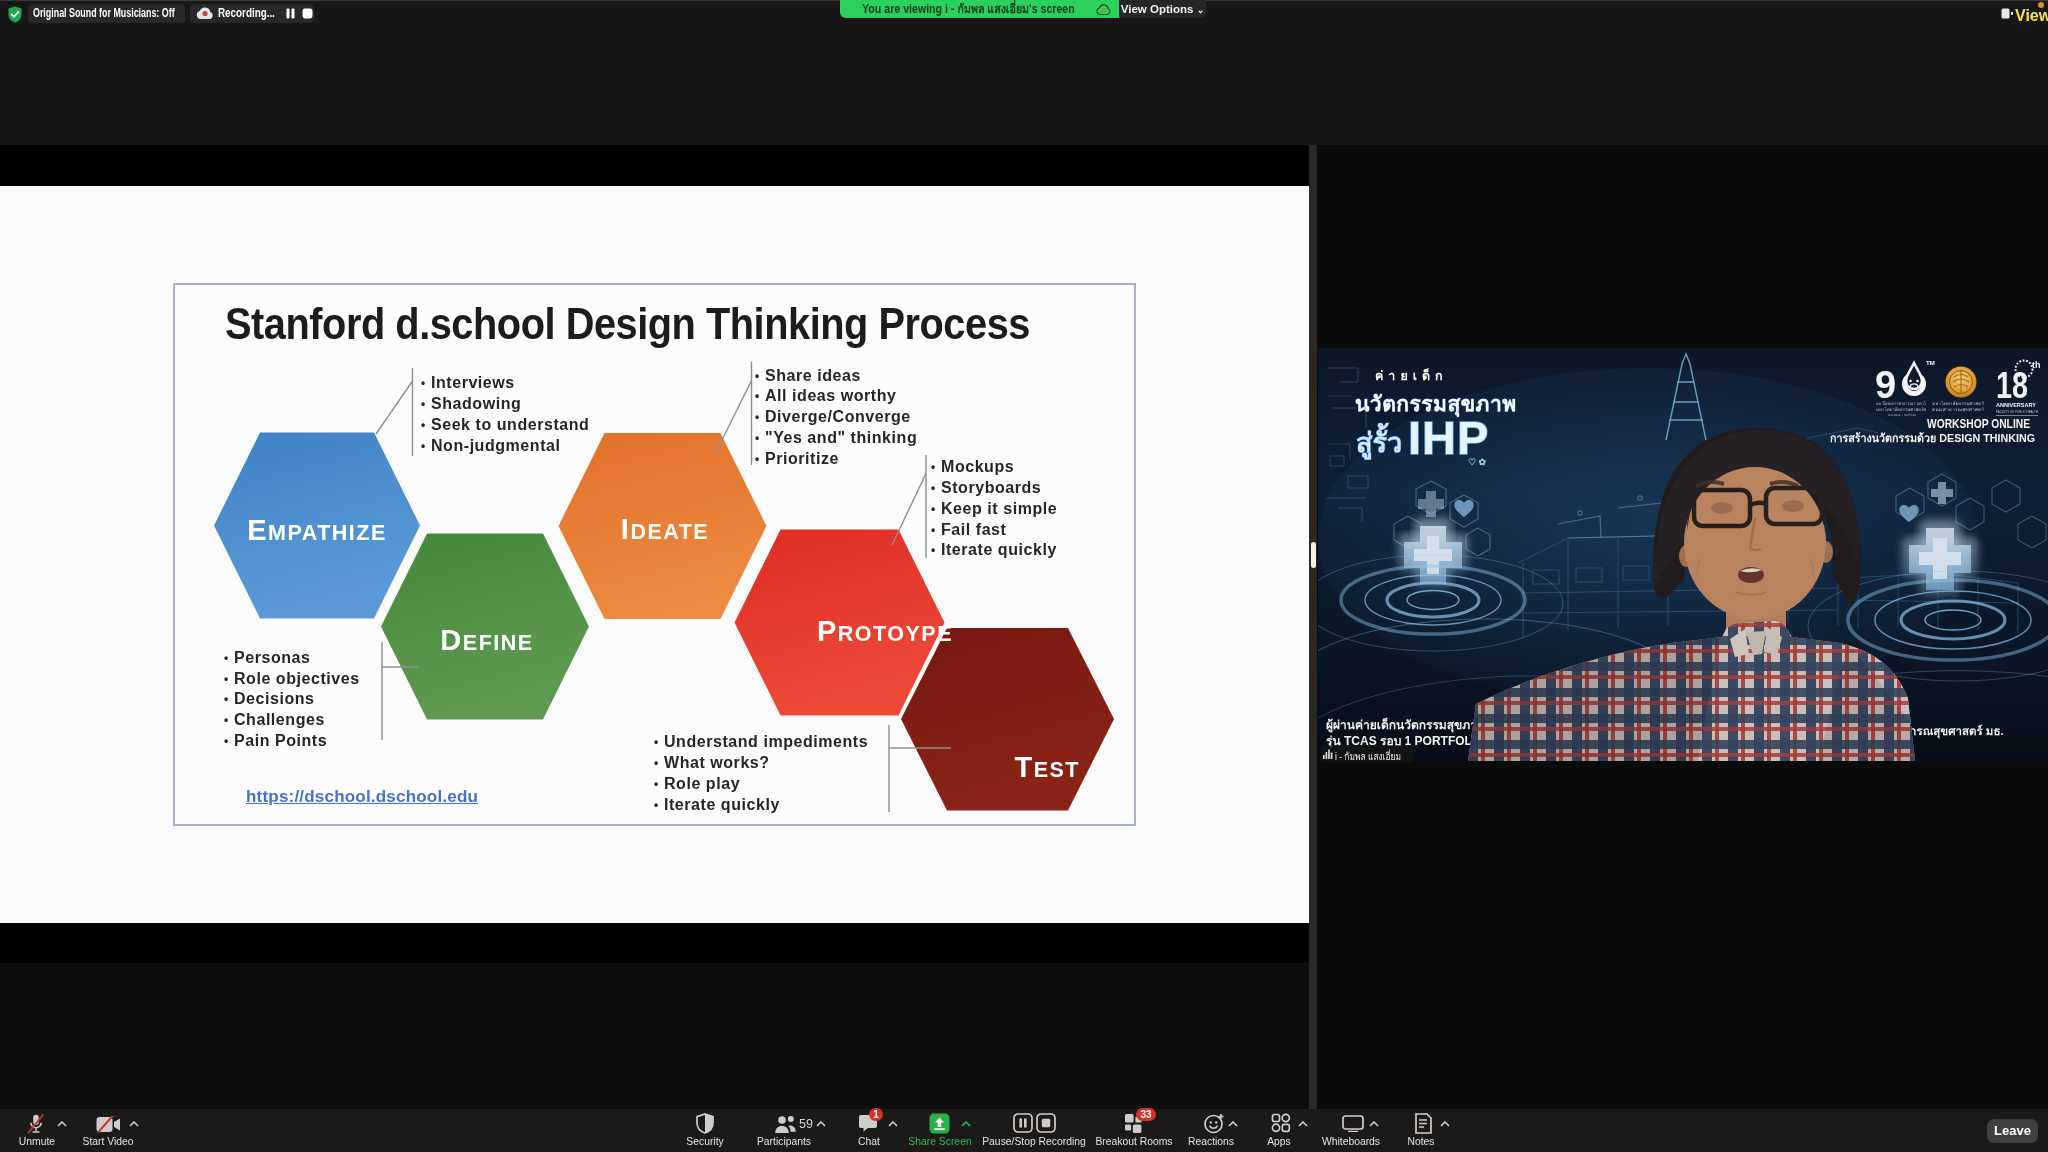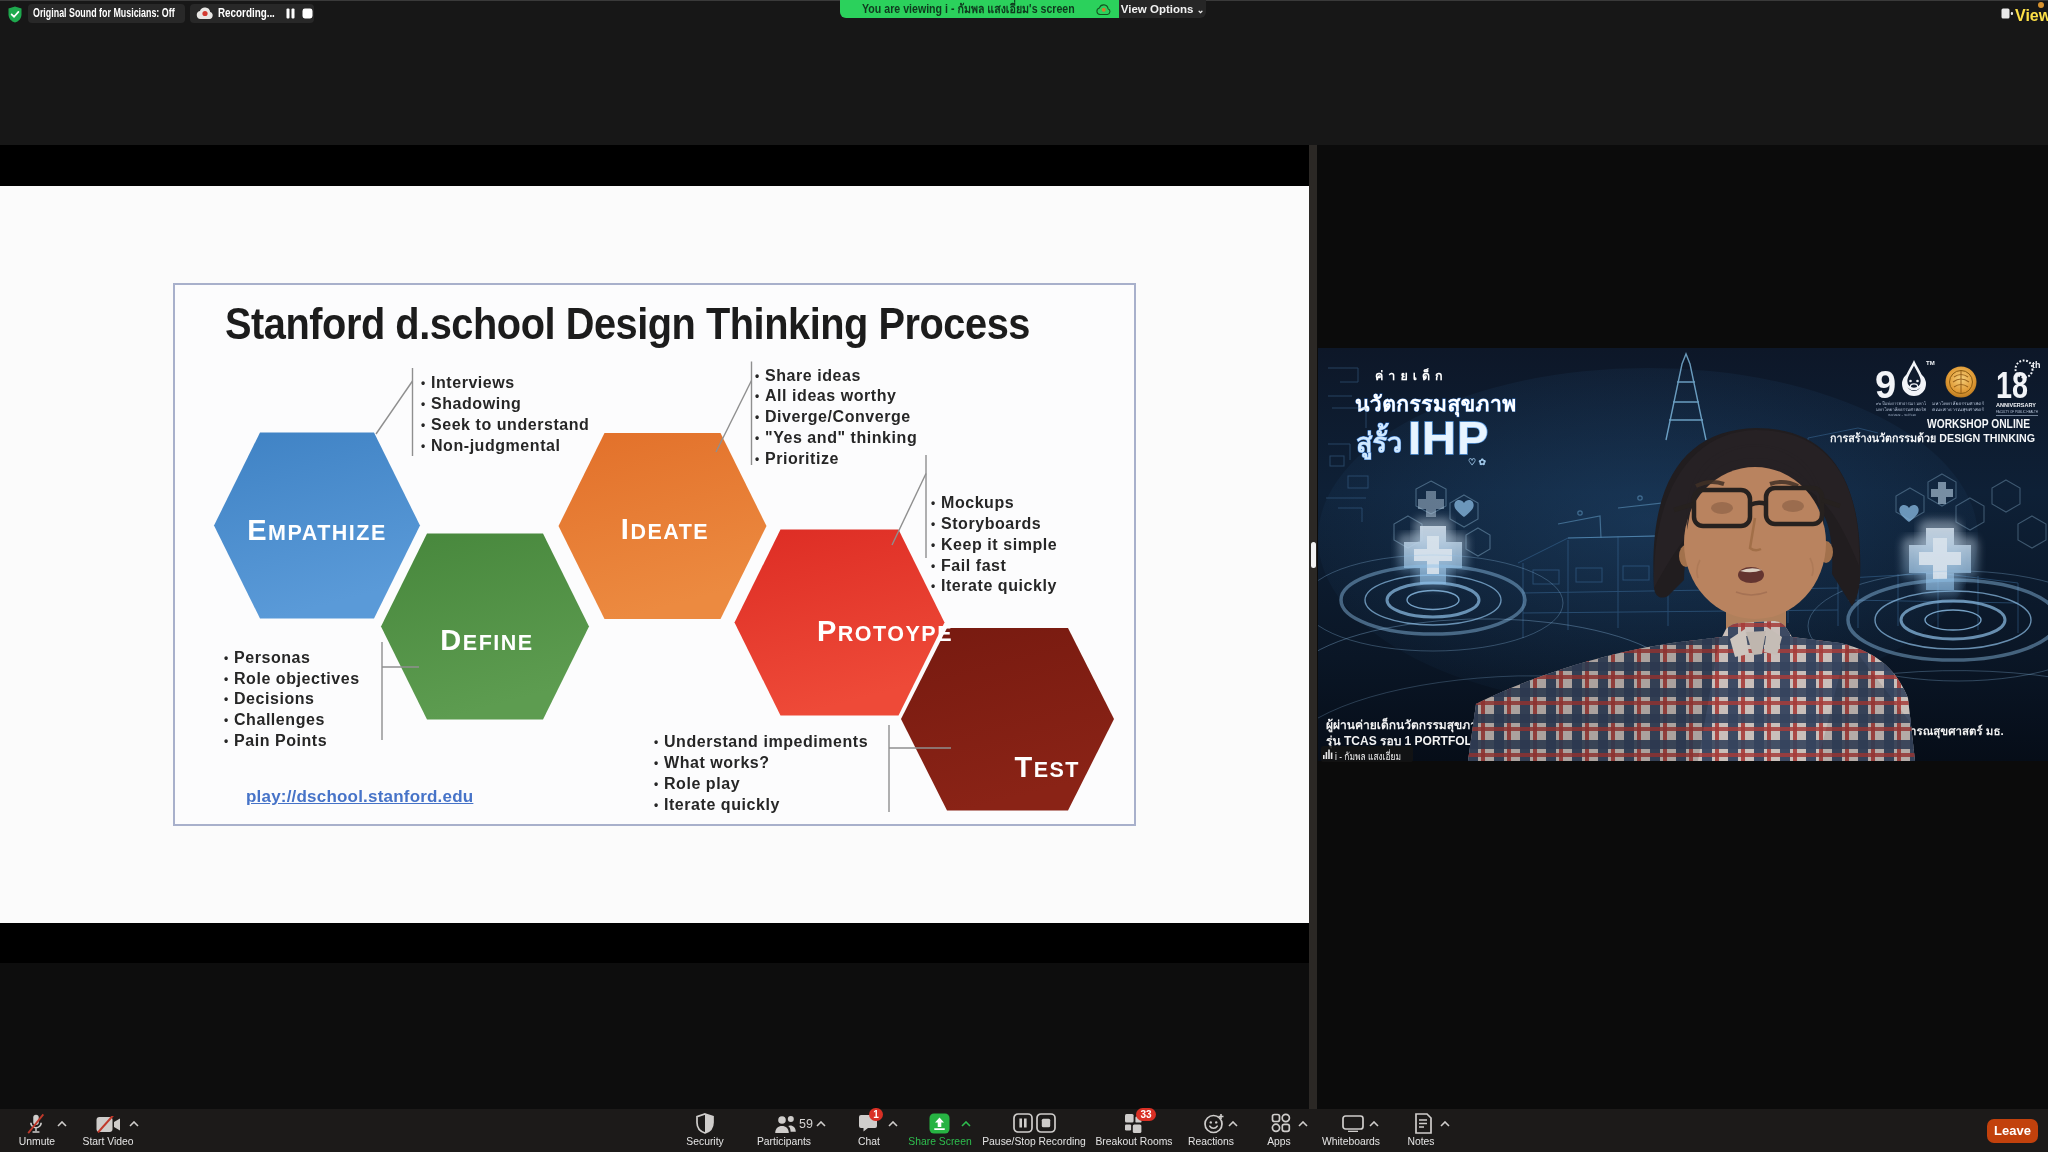--- a/index.html
+++ b/index.html
@@ -122,42 +122,42 @@
 <div><span class="b">•</span>Seek to understand</div>
 <div><span class="b">•</span>Non-judgmental</div>
 </div>
 <div class="abs blist" style="left:755px;top:365.5px;">
 <div><span class="b">•</span>Share ideas</div>
 <div><span class="b">•</span>All ideas worthy</div>
 <div><span class="b">•</span>Diverge/Converge</div>
 <div><span class="b">•</span>"Yes and" thinking</div>
 <div><span class="b">•</span>Prioritize</div>
 </div>
-<div class="abs blist" style="left:931px;top:456.8px;margin-top:36px;">
+<div class="abs blist" style="left:931px;top:456.8px;">
 <div><span class="b">•</span>Mockups</div>
 <div><span class="b">•</span>Storyboards</div>
 <div><span class="b">•</span>Keep it simple</div>
 <div><span class="b">•</span>Fail fast</div>
 <div><span class="b">•</span>Iterate quickly</div>
 </div>
 <div class="abs blist" style="left:224px;top:647.6px;">
 <div><span class="b">•</span>Personas</div>
 <div><span class="b">•</span>Role objectives</div>
 <div><span class="b">•</span>Decisions</div>
 <div><span class="b">•</span>Challenges</div>
 <div><span class="b">•</span>Pain Points</div>
 </div>
 <div class="abs blist" style="left:654px;top:732.2px;">
 <div><span class="b">•</span>Understand impediments</div>
 <div><span class="b">•</span>What works?</div>
 <div><span class="b">•</span>Role play</div>
 <div><span class="b">•</span>Iterate quickly</div>
 </div>
 
-<div class="abs" style="left:246px;top:787px;color:#4673c8;font-size:17px;font-weight:600;text-decoration:underline;letter-spacing:0.2px;">play://dschool.stanford.edu</div>
+<div class="abs" style="left:246px;top:787px;color:#4673c8;font-size:17px;font-weight:600;text-decoration:underline;letter-spacing:0.2px;">https://dschool.dschool.edu</div>
 
 <svg class="abs" style="left:1318px;top:348px;" width="730" height="413" viewBox="0 0 730 413">
 <defs>
   <linearGradient id="vbg" x1="0" y1="0" x2="0" y2="1">
     <stop offset="0" stop-color="#0d1728"></stop>
         <stop offset="0.35" stop-color="#0e2036"></stop>
         <stop offset="0.75" stop-color="#0a1626"></stop>
         <stop offset="1" stop-color="#060d18"></stop>
   </linearGradient>
   <radialGradient id="vglow" cx="0.5" cy="0.45" r="0.65">
@@ -549,13 +549,13 @@
 
 <svg class="abs" style="left:1414px;top:1113px;" width="18" height="21" viewBox="0 0 18 21">
   <path d="M2 1 h11 l4 4 v15 h-15 z" fill="none" stroke="#cfcdcb" stroke-width="1.7"></path>
   <path d="M5 7 h8 M5 10.5 h8 M5 14 h5" stroke="#cfcdcb" stroke-width="1.4"></path>
 </svg>
 <svg class="caret" style="left:1440px;top:1121px;" viewBox="0 0 10 6">
     <path d="M1 5 L5 1 L9 5" stroke="#cfcdcb" stroke-width="1.6" fill="none"></path>
   </svg>
 <div class="tlab" style="left:1421px;">Notes</div>
 
-<div class="abs" style="left:1987px;top:1119px;width:51px;height:24px;background:#c2410c;border-radius:7px;color:#fff;font-size:13px;font-weight:700;line-height:24px;text-align:center;">Leave</div>
+<div class="abs" style="left:1987px;top:1119px;width:51px;height:24px;background:#404040;border-radius:7px;color:#fff;font-size:13px;font-weight:700;line-height:24px;text-align:center;">Leave</div>
 
 </body></html>

